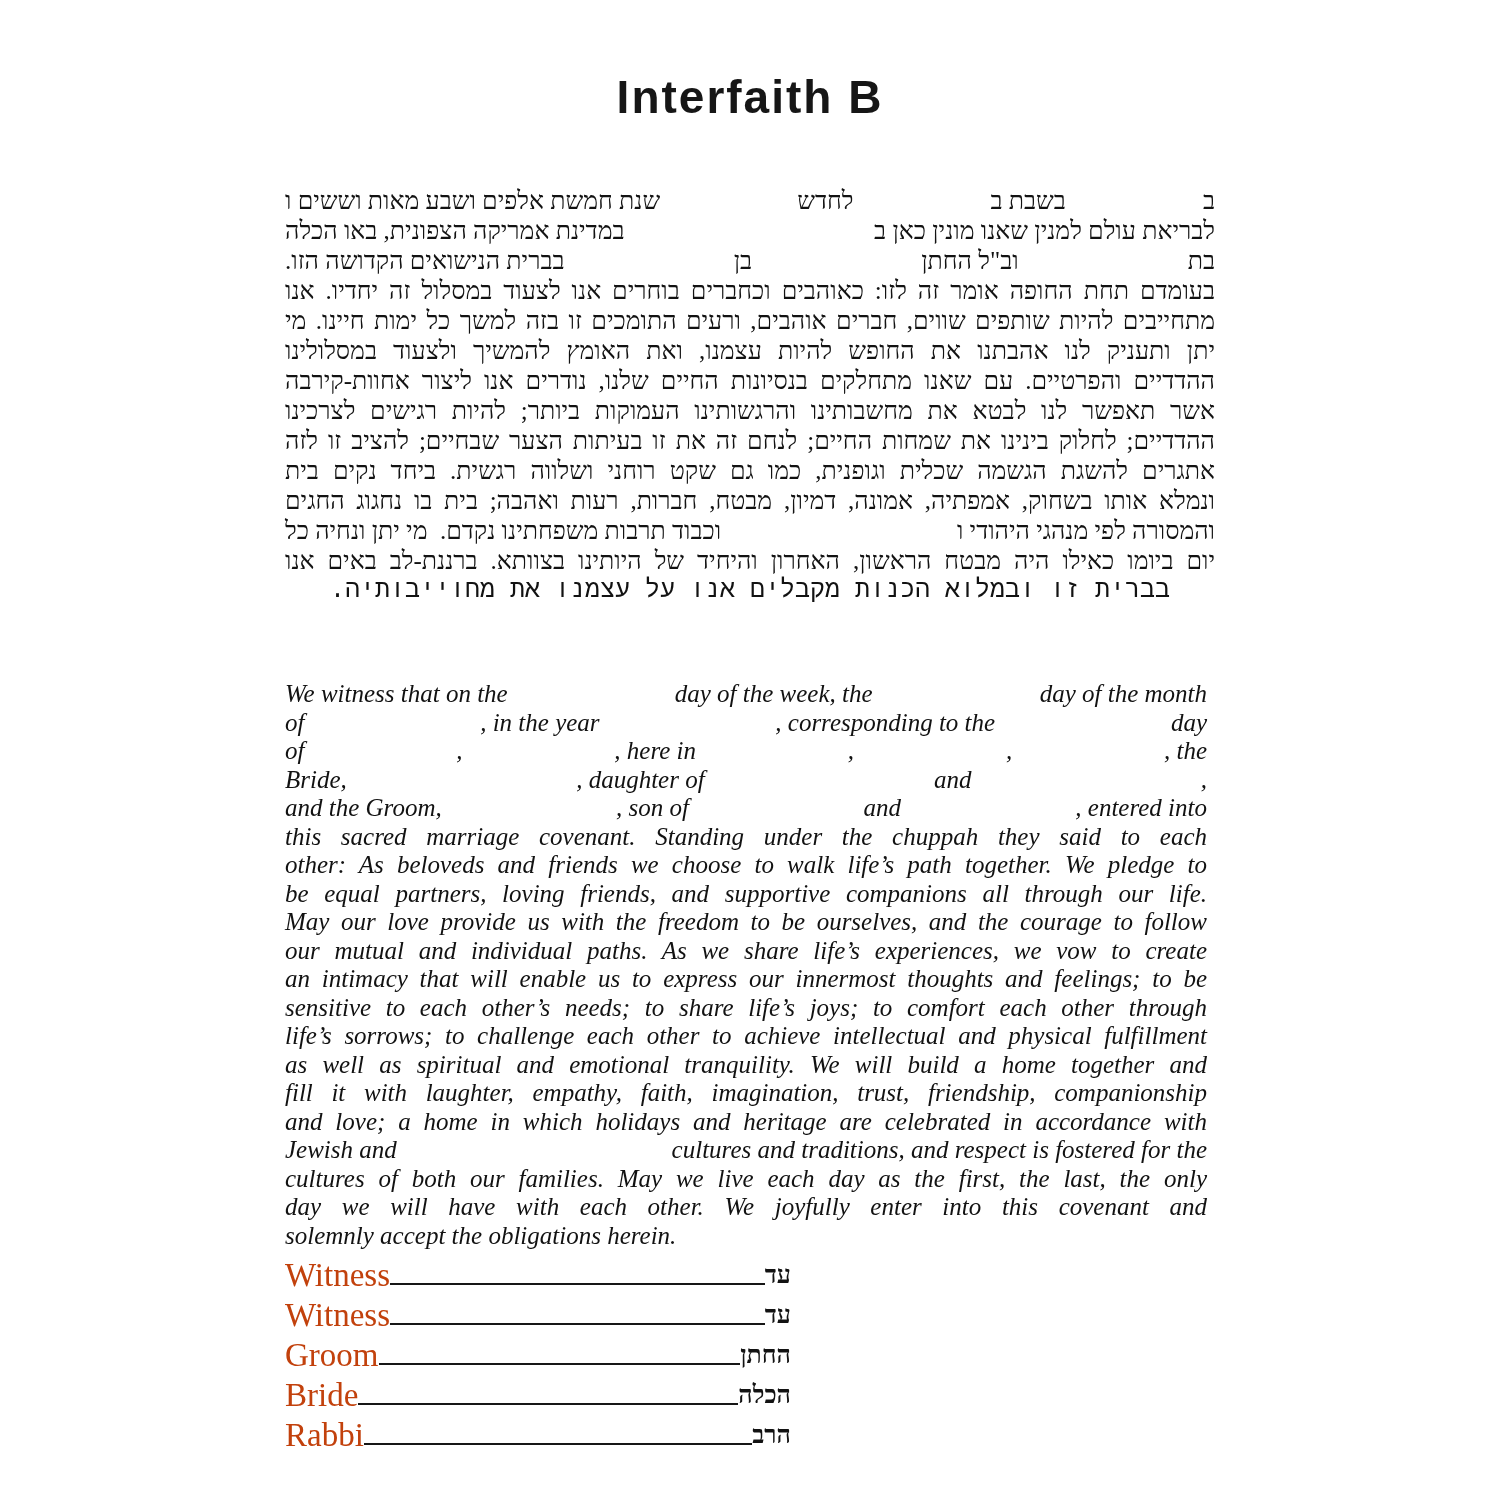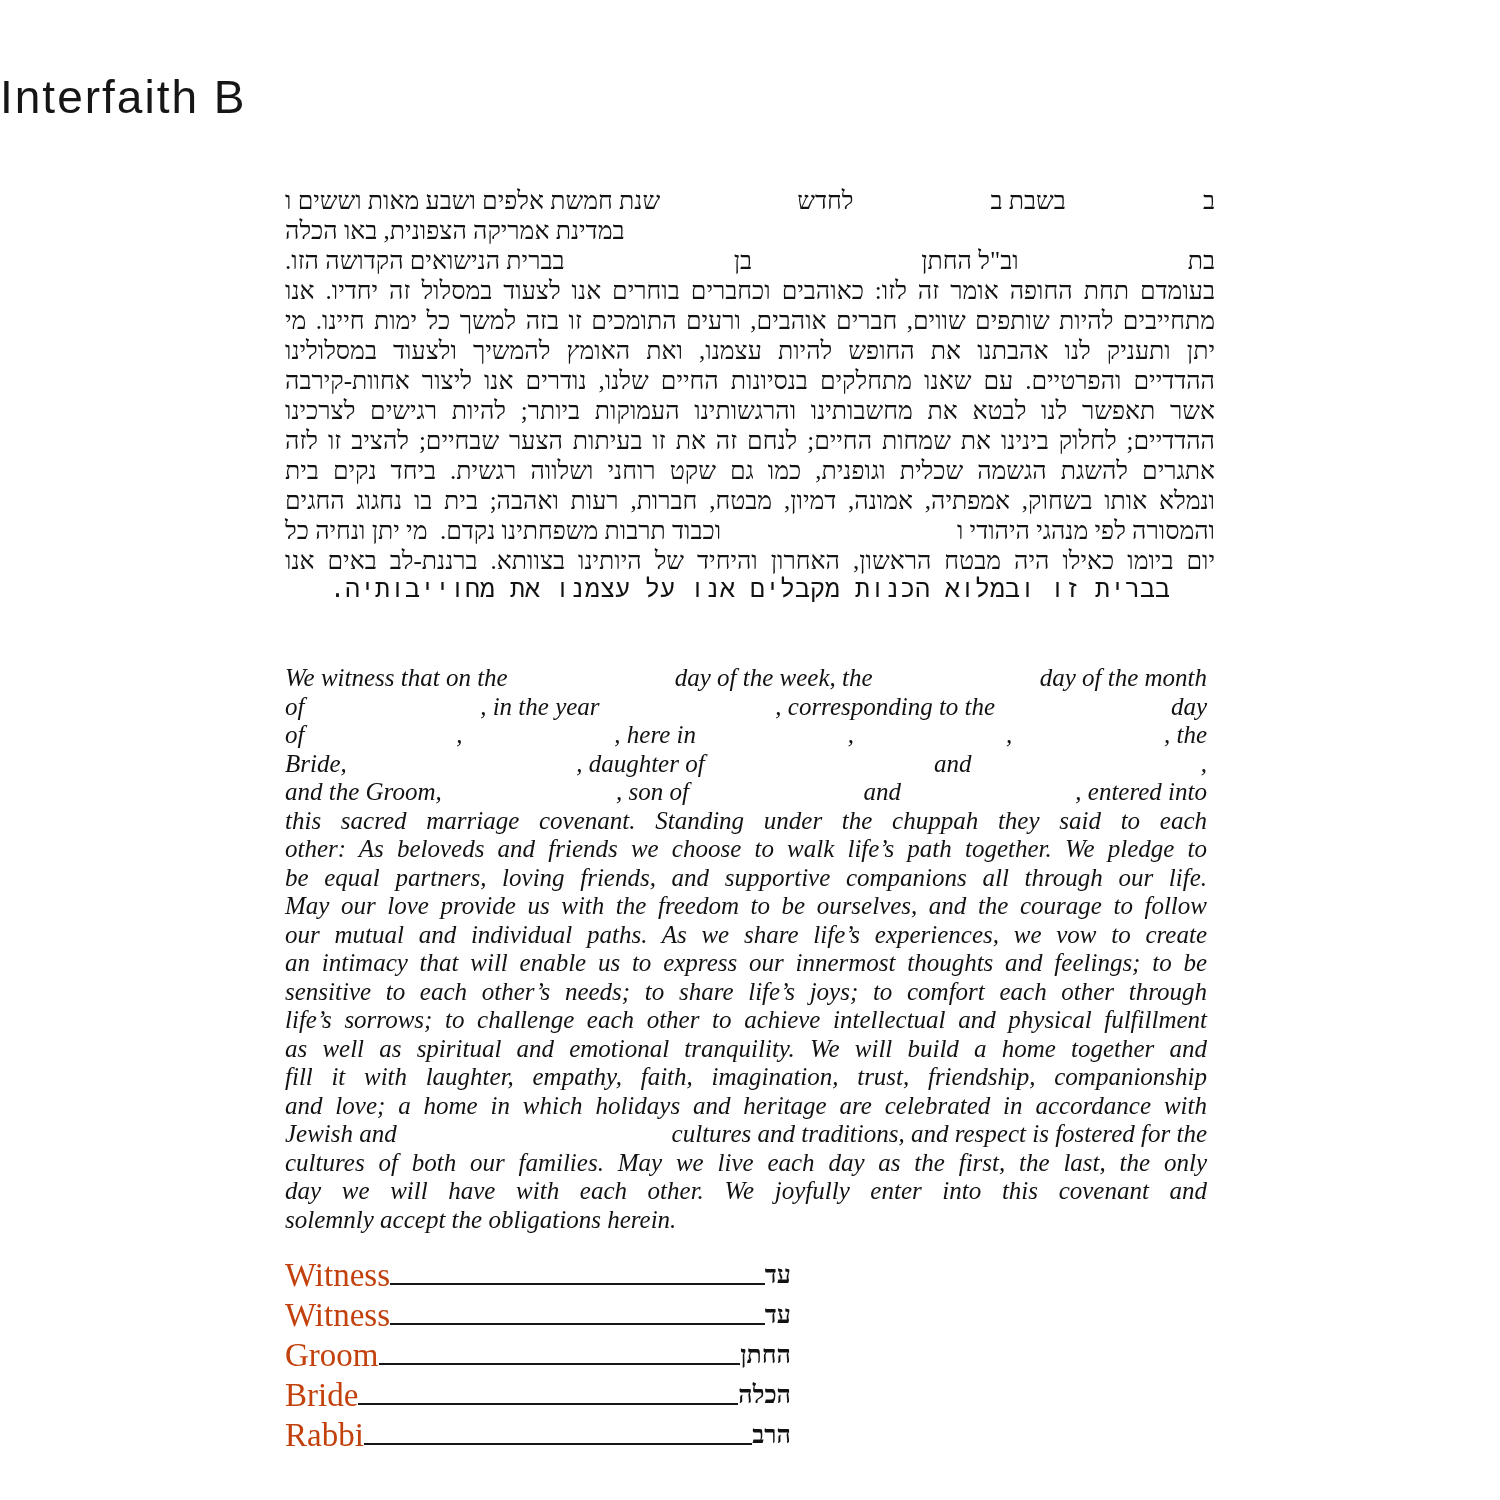--- a/index.html
+++ b/index.html
@@ -9,22 +9,23 @@
     color: #111111;
     font-family: "Liberation Serif", "DejaVu Serif", serif;
     position: relative;
     overflow: hidden;
   }
   .page { position: absolute; inset: 0; background: #ffffff; }
 
   .title {
     position: absolute;
     top: 70px; left: 0; width: 100%;
+    text-align: center;
     font-family: "Liberation Sans", "DejaVu Sans", sans-serif;
-    font-weight: 400;
+    font-weight: 700;
     font-size: 46px;
     letter-spacing: 2px;
     color: #161616;
   }
 
   
   .hebrew-block {
     position: absolute;
     top: 186px; left: 285px; width: 930px;
     direction: rtl;
@@ -39,21 +40,21 @@
   }
   .hebrew-block .line.solid:last-child {
     text-align: center;
     text-align-last: center;
     font-family: Liberation Mono, monospace;
   }
 
   
   .english-block {
     position: absolute;
-    top: 664px; left: 285px; width: 922px;
+    top: 680px; left: 285px; width: 922px;
     font-family: "Liberation Serif", "DejaVu Serif", serif;
     font-style: italic;
     font-size: 25px;
     line-height: 28.5px;
     color: #121212;
   }
   .english-block .line.solid {
     text-align: justify;
     text-align-last: justify;
   }
@@ -111,20 +112,21 @@
       <div class="line gapline">
         <span class="seg">ב</span>
         <span class="gap"></span>
         <span class="seg">בשבת ב</span>
         <span class="gap"></span>
         <span class="seg">לחדש</span>
         <span class="gap"></span>
         <span class="seg">שנת חמשת אלפים ושבע מאות וששים ו</span>
       </div>
       <div class="line gapline">
+        <span class="seg">לבריאת עולם למנין שאנו מונין כאן ב</span>
         <span class="gap"></span>
         <span class="seg">במדינת אמריקה הצפונית, באו הכלה</span>
       </div>
       <div class="line gapline">
         <span class="seg">בת</span>
         <span class="gap"></span>
         <span class="seg">וב"ל החתן</span>
         <span class="gap"></span>
         <span class="seg">בן</span>
         <span class="gap"></span>

